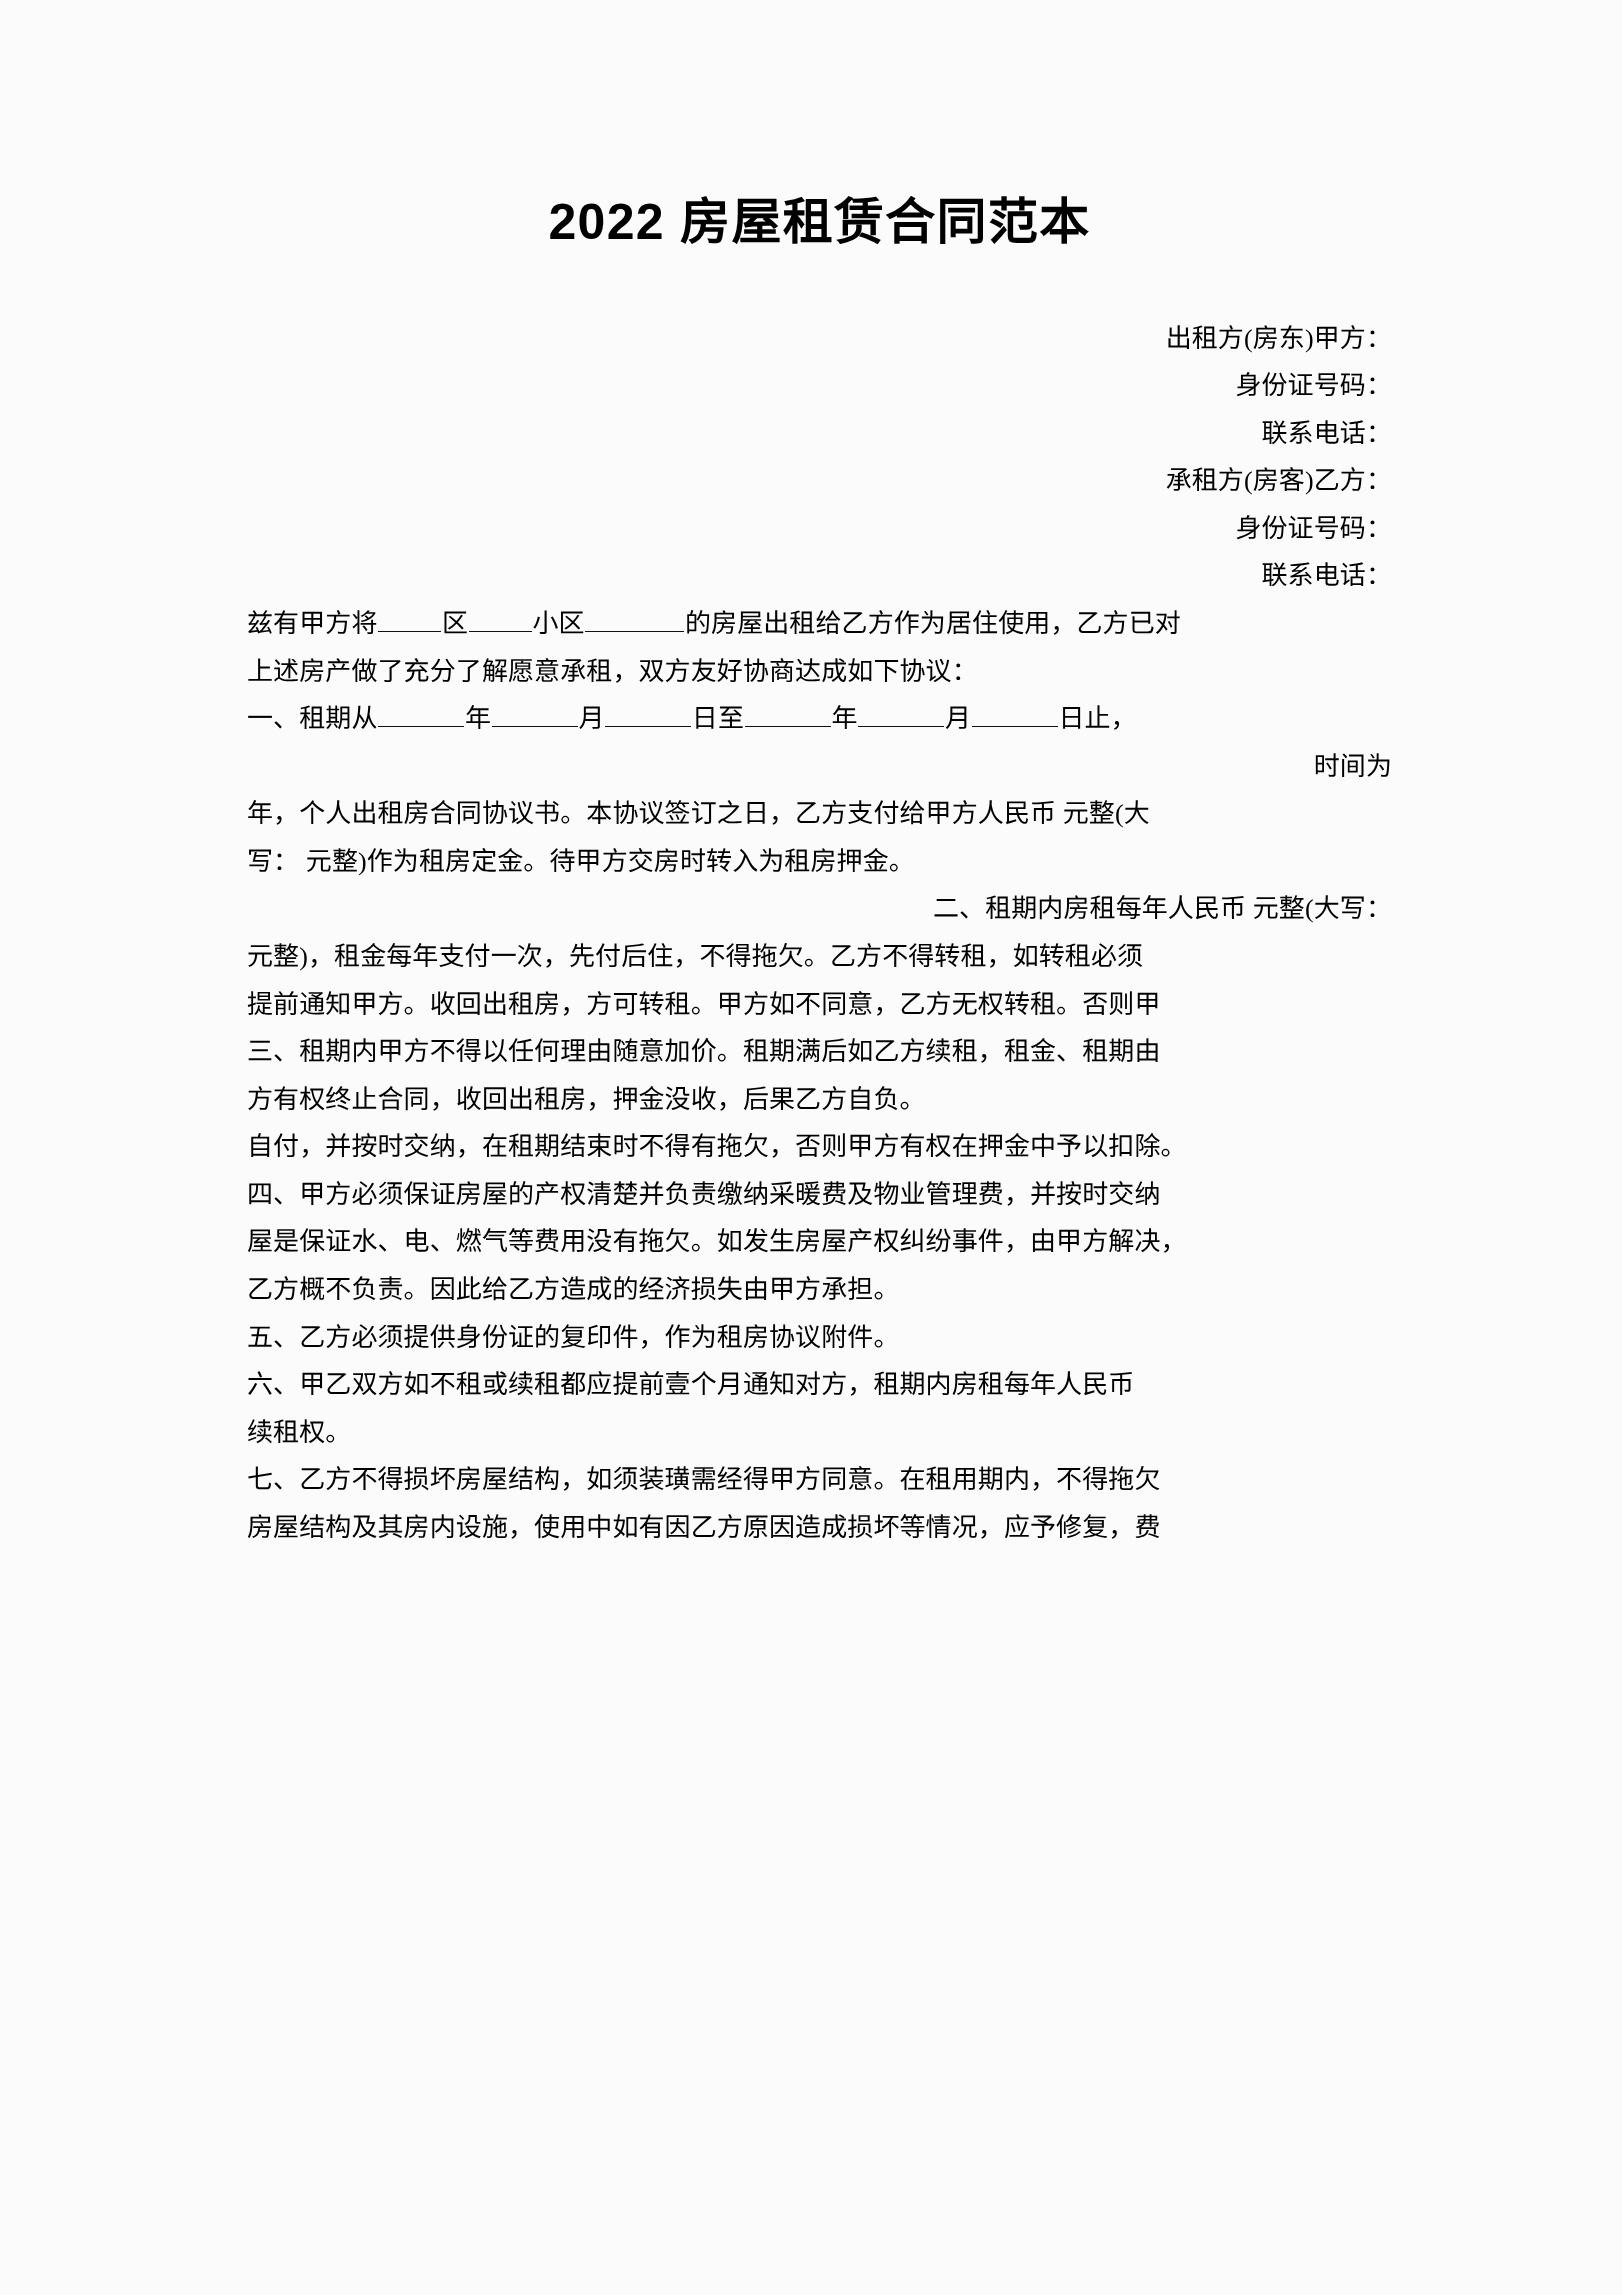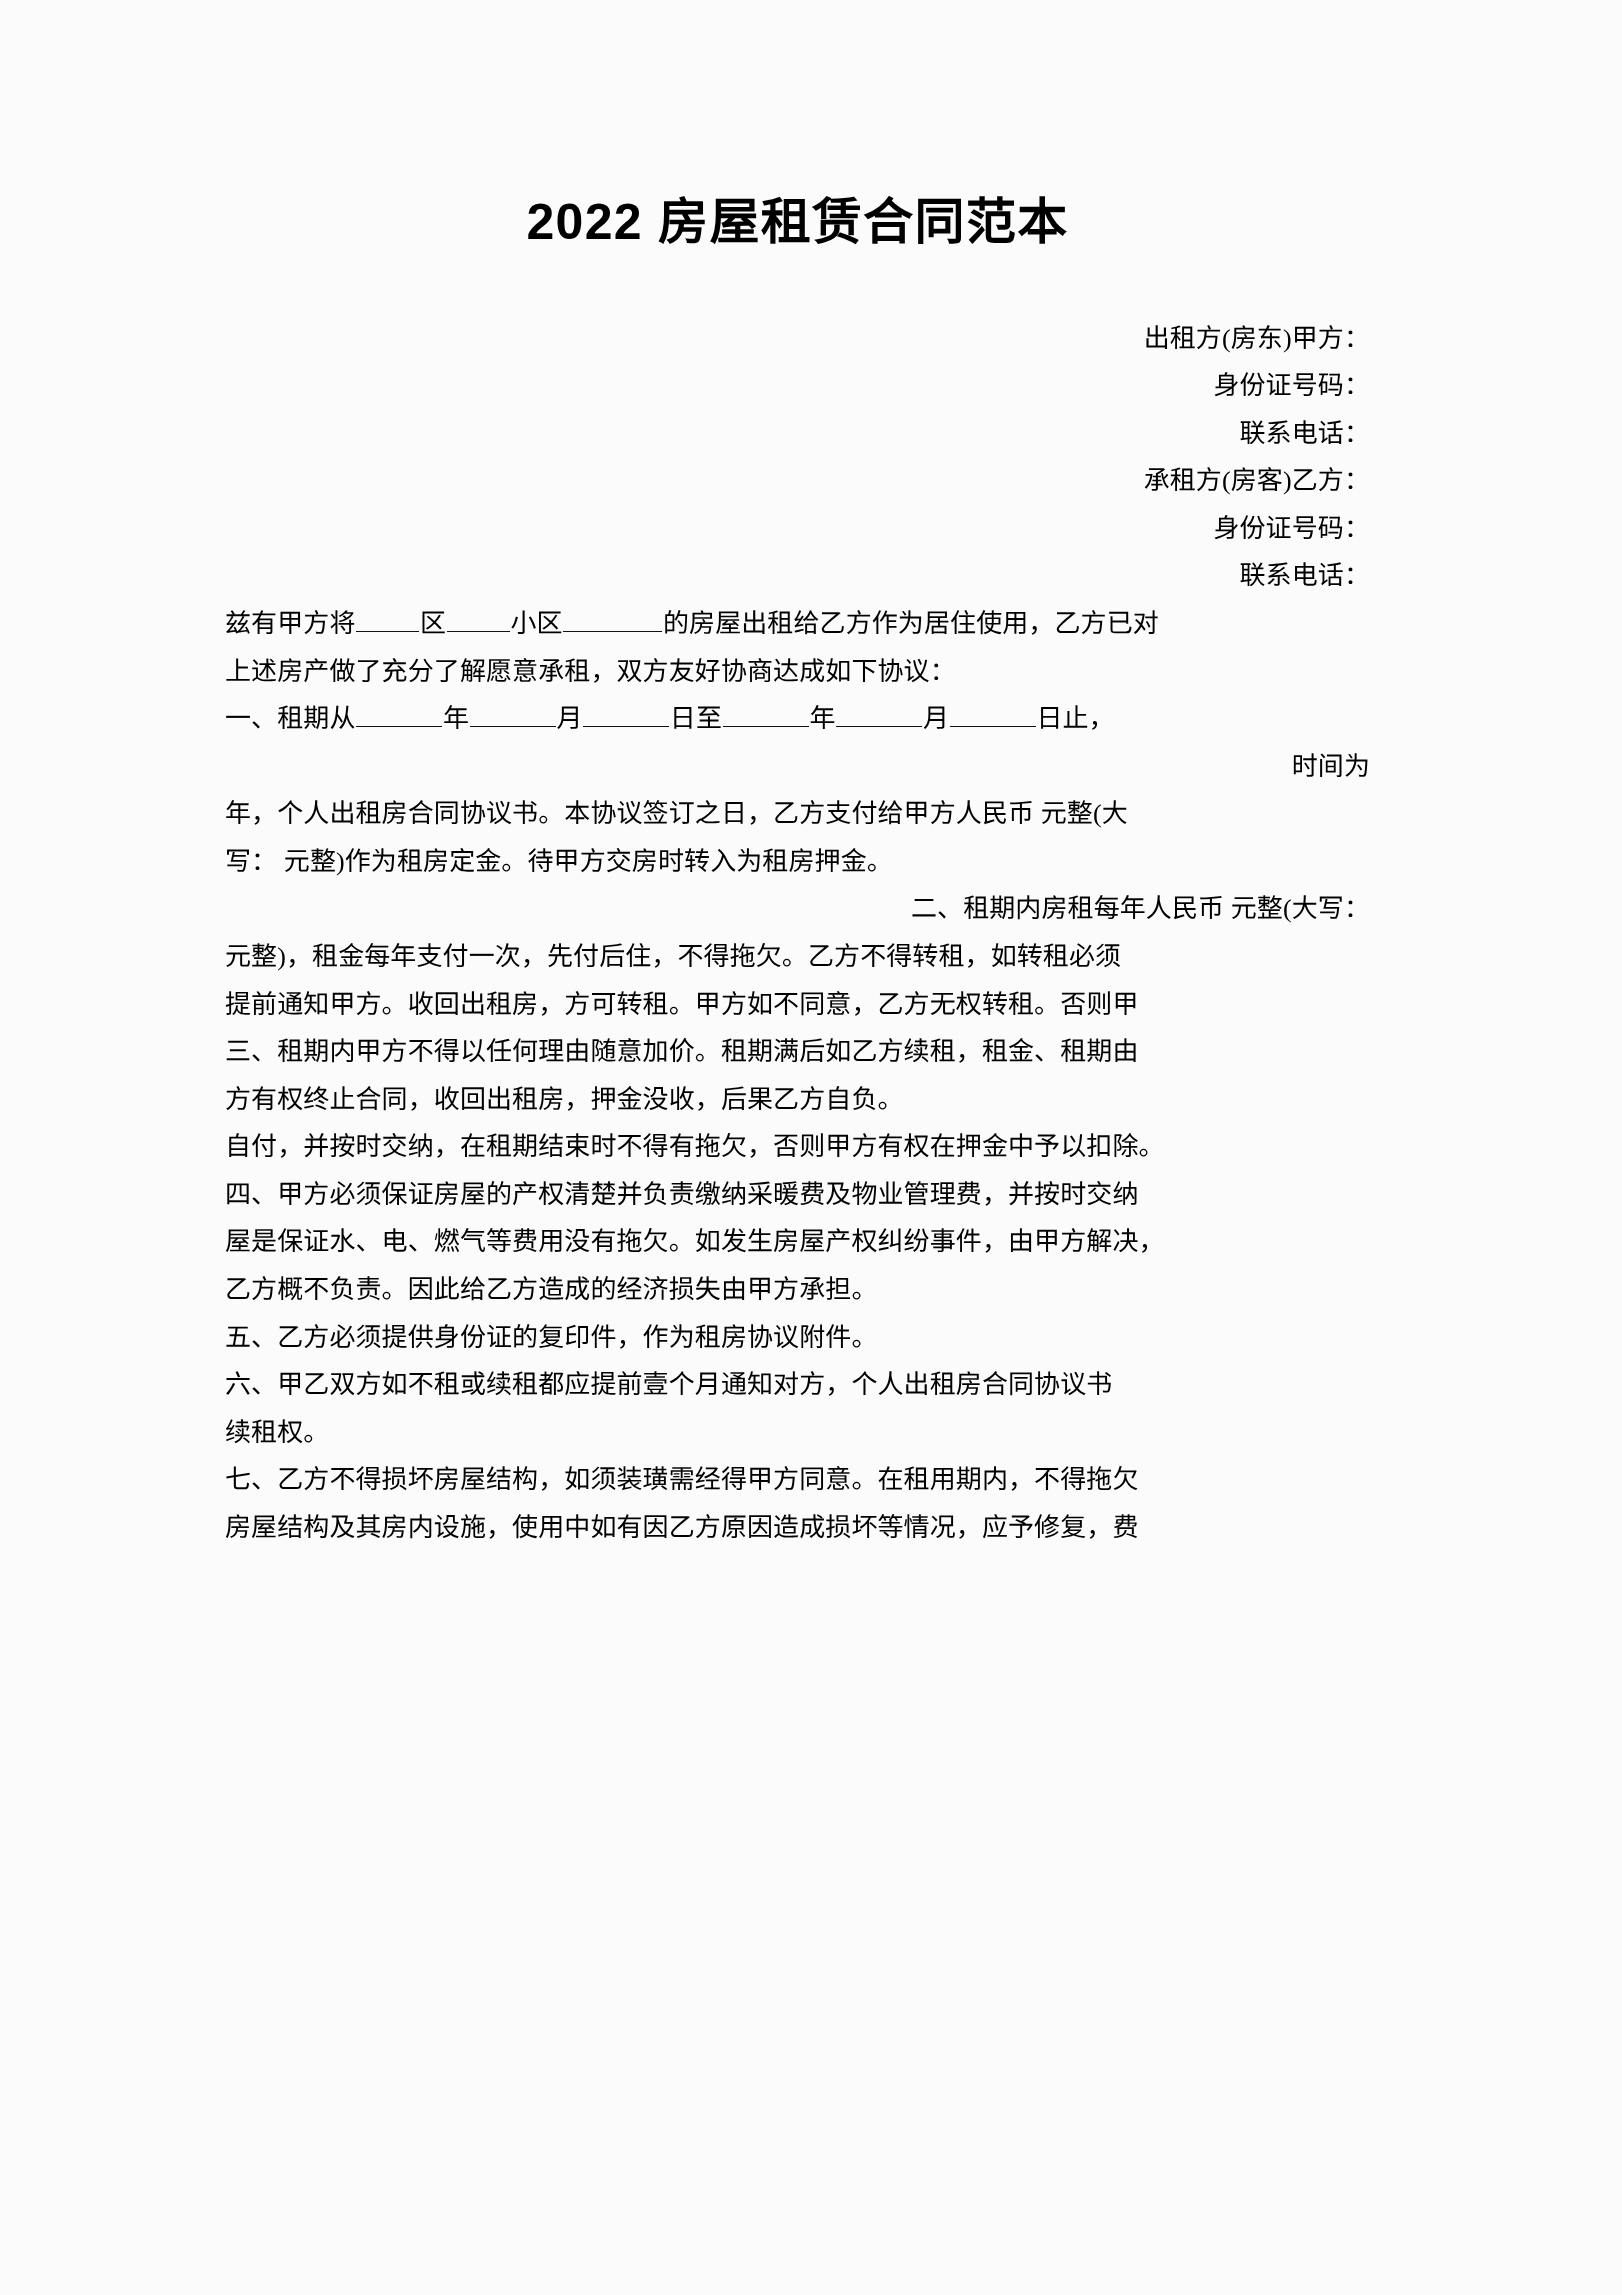--- a/index.html
+++ b/index.html
@@ -13,21 +13,21 @@
     width: 1623px;
     height: 2295px;
     background: #fbfbfb;
     box-sizing: border-box;
     overflow: hidden;
     font-family: "Liberation Serif", "DejaVu Serif", serif;
     color: #000000;
   }
   .content {
     position: absolute;
-    left: 225px;
+    left: 247px;
     top: 0;
     width: 1145px;
   }
   .doc-title {
     font-family: "Liberation Sans", "DejaVu Sans", sans-serif;
     font-size: 50px;
     font-weight: 700;
     text-align: center;
     letter-spacing: 1.3px;
     margin: 0;
@@ -97,21 +97,21 @@
 
       <p class="para">方有权终止合同，收回出租房，押金没收，后果乙方自负。</p>
       <p class="para">自付，并按时交纳，在租期结束时不得有拖欠，否则甲方有权在押金中予以扣除。</p>
 
       <p class="para">四、甲方必须保证房屋的产权清楚并负责缴纳采暖费及物业管理费，并按时交纳</p>
       <p class="para">屋是保证水、电、燃气等费用没有拖欠。如发生房屋产权纠纷事件，由甲方解决，</p>
       <p class="para">乙方概不负责。因此给乙方造成的经济损失由甲方承担。</p>
 
       <p class="para">五、乙方必须提供身份证的复印件，作为租房协议附件。</p>
 
-      <p class="para">六、甲乙双方如不租或续租都应提前壹个月通知对方，个人出租房合同协议书</p>
+      <p class="para">六、甲乙双方如不租或续租都应提前壹个月通知对方，租期内房租每年人民币</p>
       <p class="para">续租权。</p>
 
       <p class="para">七、乙方不得损坏房屋结构，如须装璜需经得甲方同意。在租用期内，不得拖欠</p>
       <p class="para">房屋结构及其房内设施，使用中如有因乙方原因造成损坏等情况，应予修复，费</p>
 
     </div>
   </div>
 </div>
 
 

